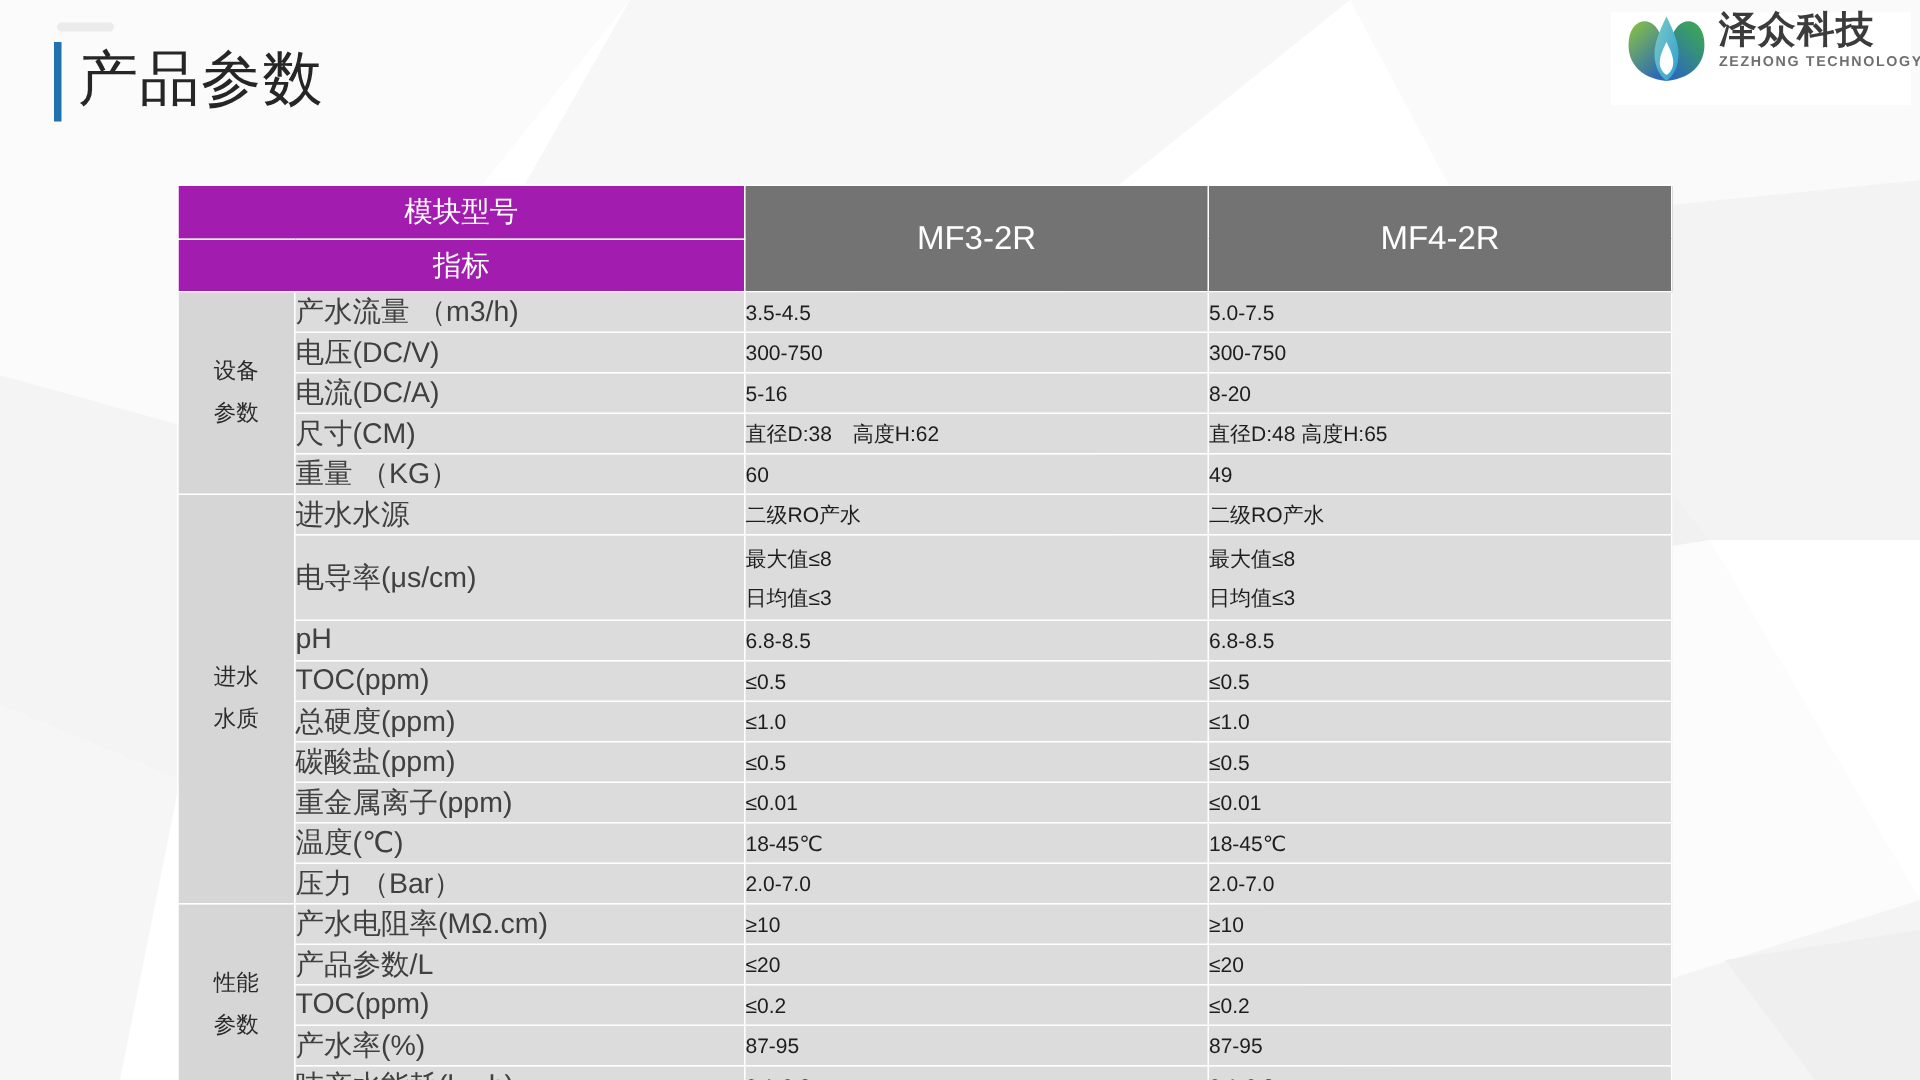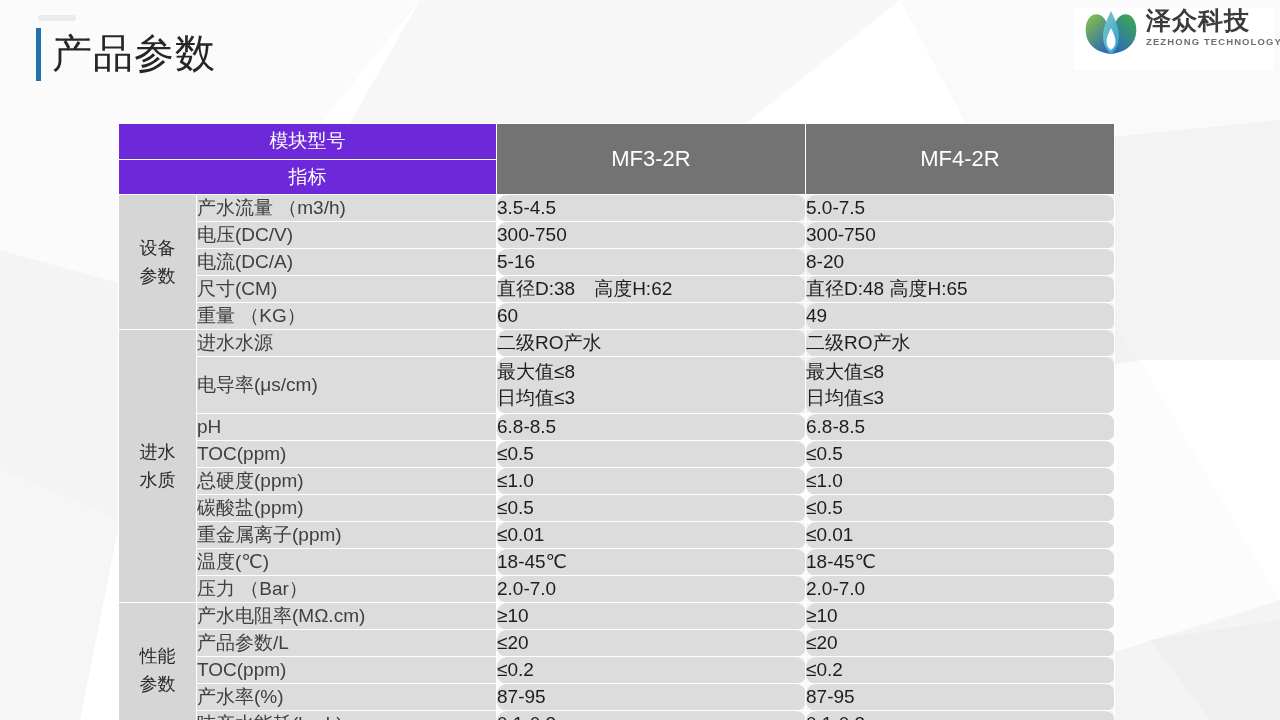--- a/index.html
+++ b/index.html
@@ -117,57 +117,56 @@
   table#spec-table col.c-val   { width: 309px; }
 
   #spec-table th, #spec-table td {
     padding: 0;
     border: 1px solid #ffffff;
     font-weight: 400;
     vertical-align: middle;
   }
 
   .hdr-cell {
-    background: #6d28d9;
+    background: #a21caf;
     color: #ffffff;
     font-weight: 700;
     text-align: center;
     font-size: 19px;
     height: 34px;
   }
   .hdr-model {
     background: #737373;
     color: #ffffff;
     font-weight: 700;
     text-align: center;
     font-size: 22px;
     height: 70px;
   }
 
   .group-cell {
     background: #d6d6d6;
     color: #2b2b2b;
     text-align: center;
-    font-size: 18px;
+    font-size: 15px;
     line-height: 28px;
   }
   .item-cell {
     background: #dcdcdc;
     color: #404040;
     font-size: 19px;
     padding-left: 10px;
     height: 26px;
   }
   .val-cell {
     background: #dcdcdc;
     color: #1d1d1d;
-    font-size: 19px;
+    font-size: 14px;
     padding-left: 10px;
     height: 26px;
-    border-radius: 10px;
   }
   .tall-cell { height: 56px; }
   .val-line { display: block; line-height: 26px; }
 </style>
 </head>
 <body>
 
 <svg id="bg-layer" viewBox="0 0 1280 720" preserveAspectRatio="none">
   <rect x="0" y="0" width="1280" height="720" fill="#ffffff"></rect>
   <polygon points="0,0 420,0 180,300 0,250" fill="#fbfbfb"></polygon>

